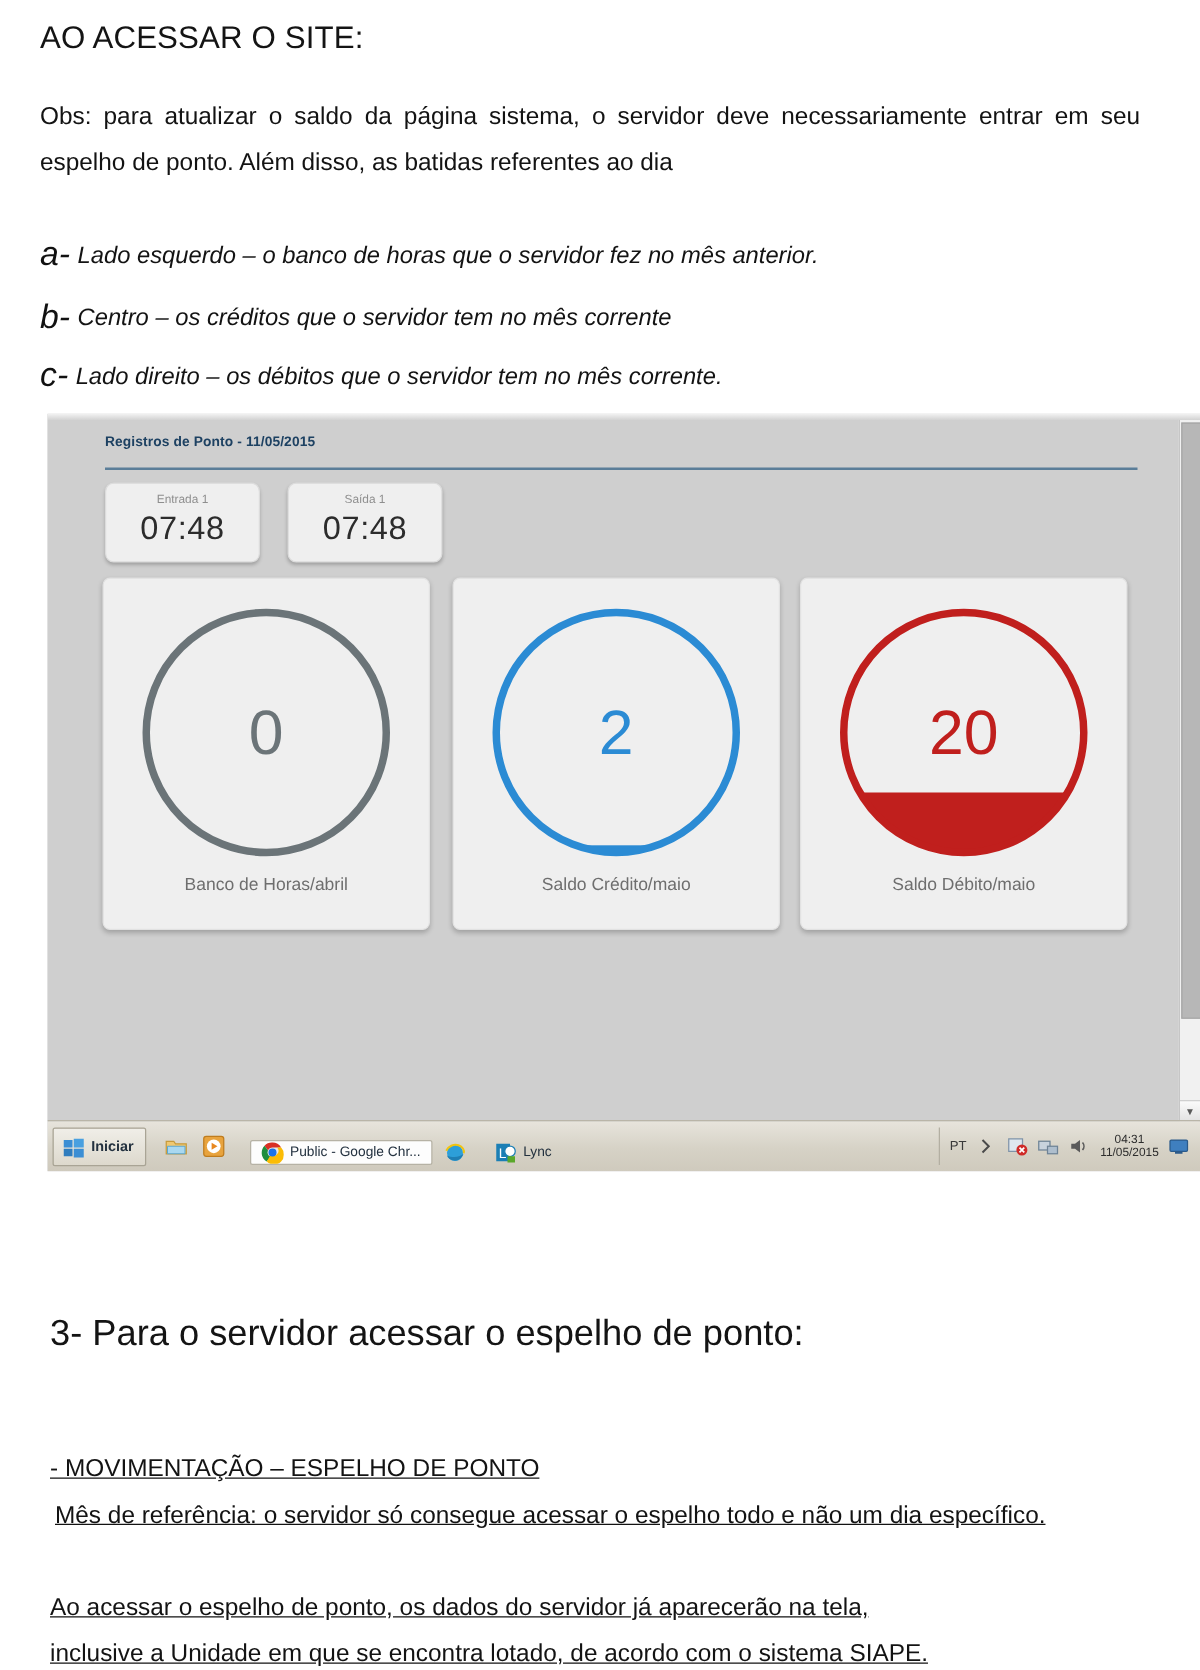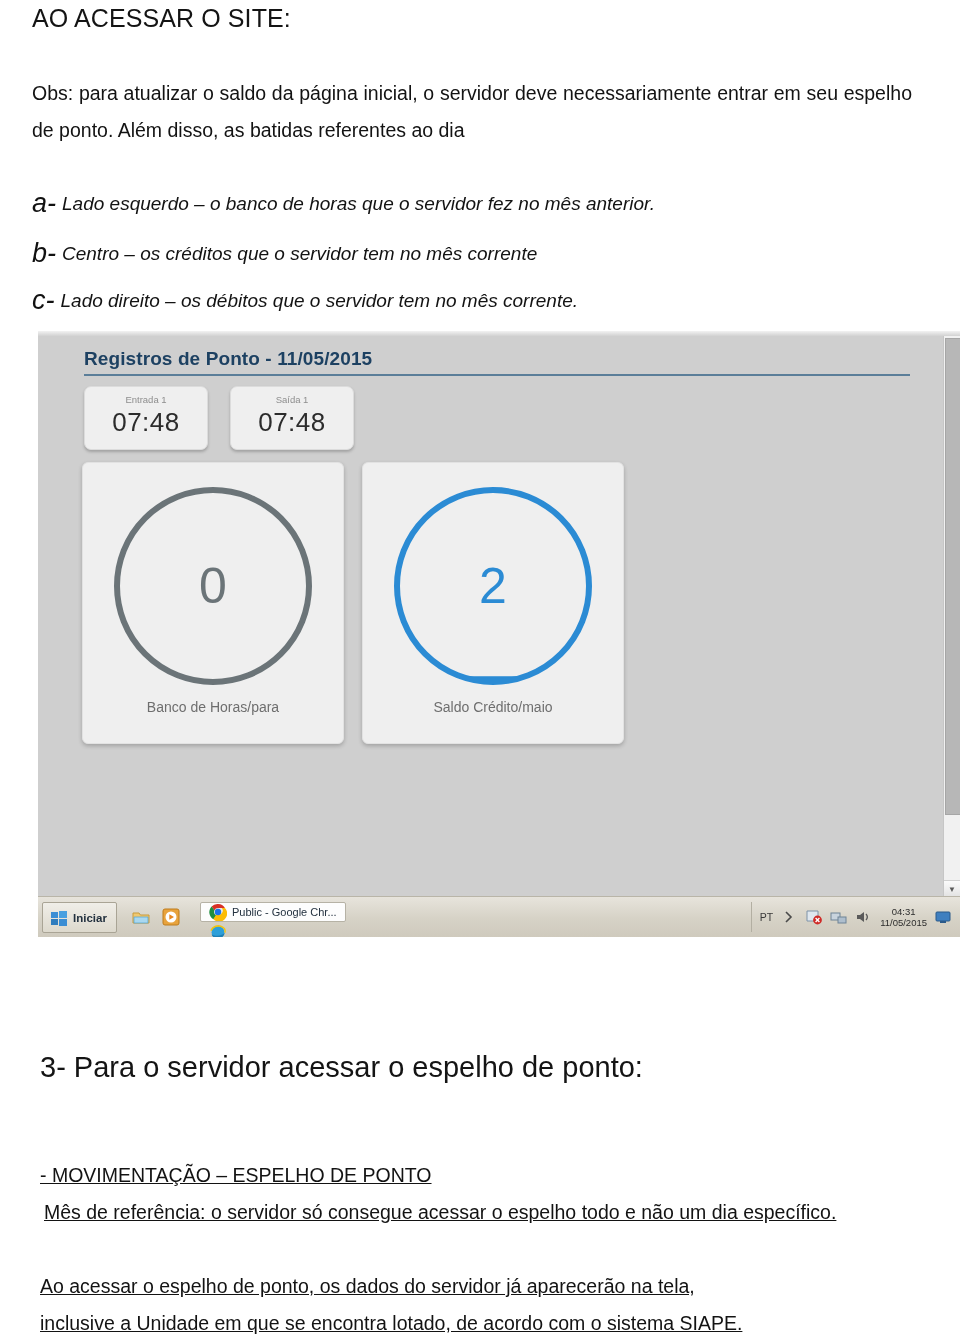--- a/index.html
+++ b/index.html
@@ -10,21 +10,21 @@
     font-family:"Liberation Sans", sans-serif;
     color:#0a0a0a;
     overflow:hidden;
     position:relative;
   }
 
   
   .doc{position:absolute;left:0;top:0;width:960px;}
 
   .heading-main{
-    position:absolute;left:32px;top:4px;
+    position:absolute;left:32px;top:16px;
     font-size:25px;font-weight:400;letter-spacing:.1px;
     color:#141414;white-space:nowrap;
   }
 
   .para{
     position:absolute;left:32px;
     width:880px;
     font-size:19.5px;line-height:37px;
     text-align:justify;
     color:#131313;
@@ -74,21 +74,21 @@
     position:absolute;left:0;top:0;width:922px;height:5px;
     background:linear-gradient(#f2f2f2,#d2d2d2);
   }
   .shot .page{
     position:absolute;left:0;top:5px;width:906px;height:561px;
     background:#cfcfcf;
   }
 
   .reg-title{
     position:absolute;left:46px;top:12px;
-    font-size:19px;font-weight:bold;
+    font-size:11px;font-weight:bold;
     color:#1d4162;
     white-space:nowrap;
     letter-spacing:.1px;
   }
   .reg-rule{
     position:absolute;left:46px;top:38px;width:826px;height:2px;
     background:#5b7e99;
   }
 
   
@@ -171,21 +171,21 @@
     background:linear-gradient(#f0eee8,#ddd9cd);
     border:1px solid #a9a495;border-radius:2px;
     font-size:11.5px;font-weight:bold;color:#23313f;
   }
   .tb-quick{
     position:absolute;left:94px;top:6px;height:28px;
     display:flex;align-items:center;gap:12px;
   }
   .tb-apps{
     position:absolute;left:162px;top:5px;height:30px;
-    display:flex;align-items:flex-start;gap:0;flex-direction:column;
+    display:flex;align-items:flex-end;gap:0;
   }
   .tb-btn{
     display:flex;align-items:center;gap:5px;
     padding:0 8px;
     font-size:11px;color:#23313f;white-space:nowrap;
   }
   .tb-btn.active{
     background:#fdfdfd;
     border:1px solid #b6b2a5;border-radius:2px;
   }
@@ -207,21 +207,21 @@
   .mini-ico svg{display:block;width:18px;height:18px;}
 </style>
 </head>
 <body>
 
 <div class="doc">
 
   <div class="heading-main">AO ACESSAR O SITE:</div>
 
   <div class="para obs">
-    <span>Obs: para atualizar o saldo da página inicial, o servidor deve necessariamente entrar em seu espelho de ponto. Além disso, as batidas referentes ao dia</span>
+    <span>Obs: para atualizar o saldo da página sistema, o servidor deve necessariamente entrar em seu espelho de ponto. Além disso, as batidas referentes ao dia</span>
   </div>
 
   <div class="bullet-row" id="b-a">
     <span class="mark">a-</span><span class="btext">Lado esquerdo – o banco de horas que o servidor fez no mês anterior.</span>
   </div>
 
   <div class="bullet-row" id="b-b">
     <span class="mark">b-</span><span class="btext">Centro – os créditos que o servidor tem no mês corrente</span>
   </div>
 
@@ -262,39 +262,54 @@
           <defs>
               <clipPath id="clip0">
                 <circle cx="107" cy="107" r="96"></circle>
               </clipPath>
             </defs>
           <rect class="gfill" id="gfill0" x="0" y="203" width="214" height="0" clip-path="url(#clip0)" fill="#6b7478"></rect>
           <circle class="gring" id="gring0" cx="107" cy="107" r="96" fill="none" stroke="#6b7478" stroke-width="6"></circle>
         </svg>
         <div class="gnum" id="gnum0" style="color: rgb(107, 116, 120);">0</div>
       </div>
-      <div class="glabel">Banco de Horas/para</div>
+      <div class="glabel">Banco de Horas/abril</div>
     </div>
 
     <div class="gcard" id="gcard1">
       <div class="gauge">
         <svg viewBox="0 0 214 214" xmlns="http://www.w3.org/2000/svg">
           <defs>
               <clipPath id="clip1">
                 <circle cx="107" cy="107" r="96"></circle>
               </clipPath>
             </defs>
           <rect class="gfill" id="gfill1" x="0" y="197.24" width="214" height="5.76" clip-path="url(#clip1)" fill="#2b8bd4"></rect>
           <circle class="gring" id="gring1" cx="107" cy="107" r="96" fill="none" stroke="#2b8bd4" stroke-width="6"></circle>
         </svg>
         <div class="gnum" id="gnum1" style="color: rgb(43, 139, 212);">2</div>
       </div>
       <div class="glabel">Saldo Crédito/maio</div>
     </div>
 
+    <div class="gcard" id="gcard2">
+      <div class="gauge">
+        <svg viewBox="0 0 214 214" xmlns="http://www.w3.org/2000/svg">
+          <defs>
+              <clipPath id="clip2">
+                <circle cx="107" cy="107" r="96"></circle>
+              </clipPath>
+            </defs>
+          <rect class="gfill" id="gfill2" x="0" y="155" width="214" height="48" clip-path="url(#clip2)" fill="#c01f1d"></rect>
+          <circle class="gring" id="gring2" cx="107" cy="107" r="96" fill="none" stroke="#c01f1d" stroke-width="6"></circle>
+        </svg>
+        <div class="gnum" id="gnum2" style="color: rgb(192, 31, 29);">20</div>
+      </div>
+      <div class="glabel">Saldo Débito/maio</div>
+    </div>
   </div>
 
   <div class="vscroll">
     <div class="thumb"></div>
     <div class="arrow-dn">▼</div>
   </div>
 
   <div class="taskbar">
 
     <div class="tb-start">

